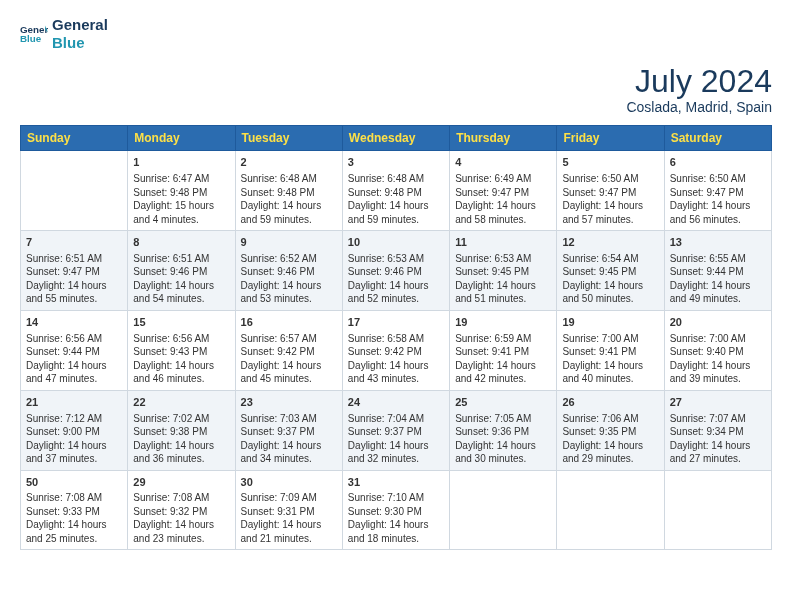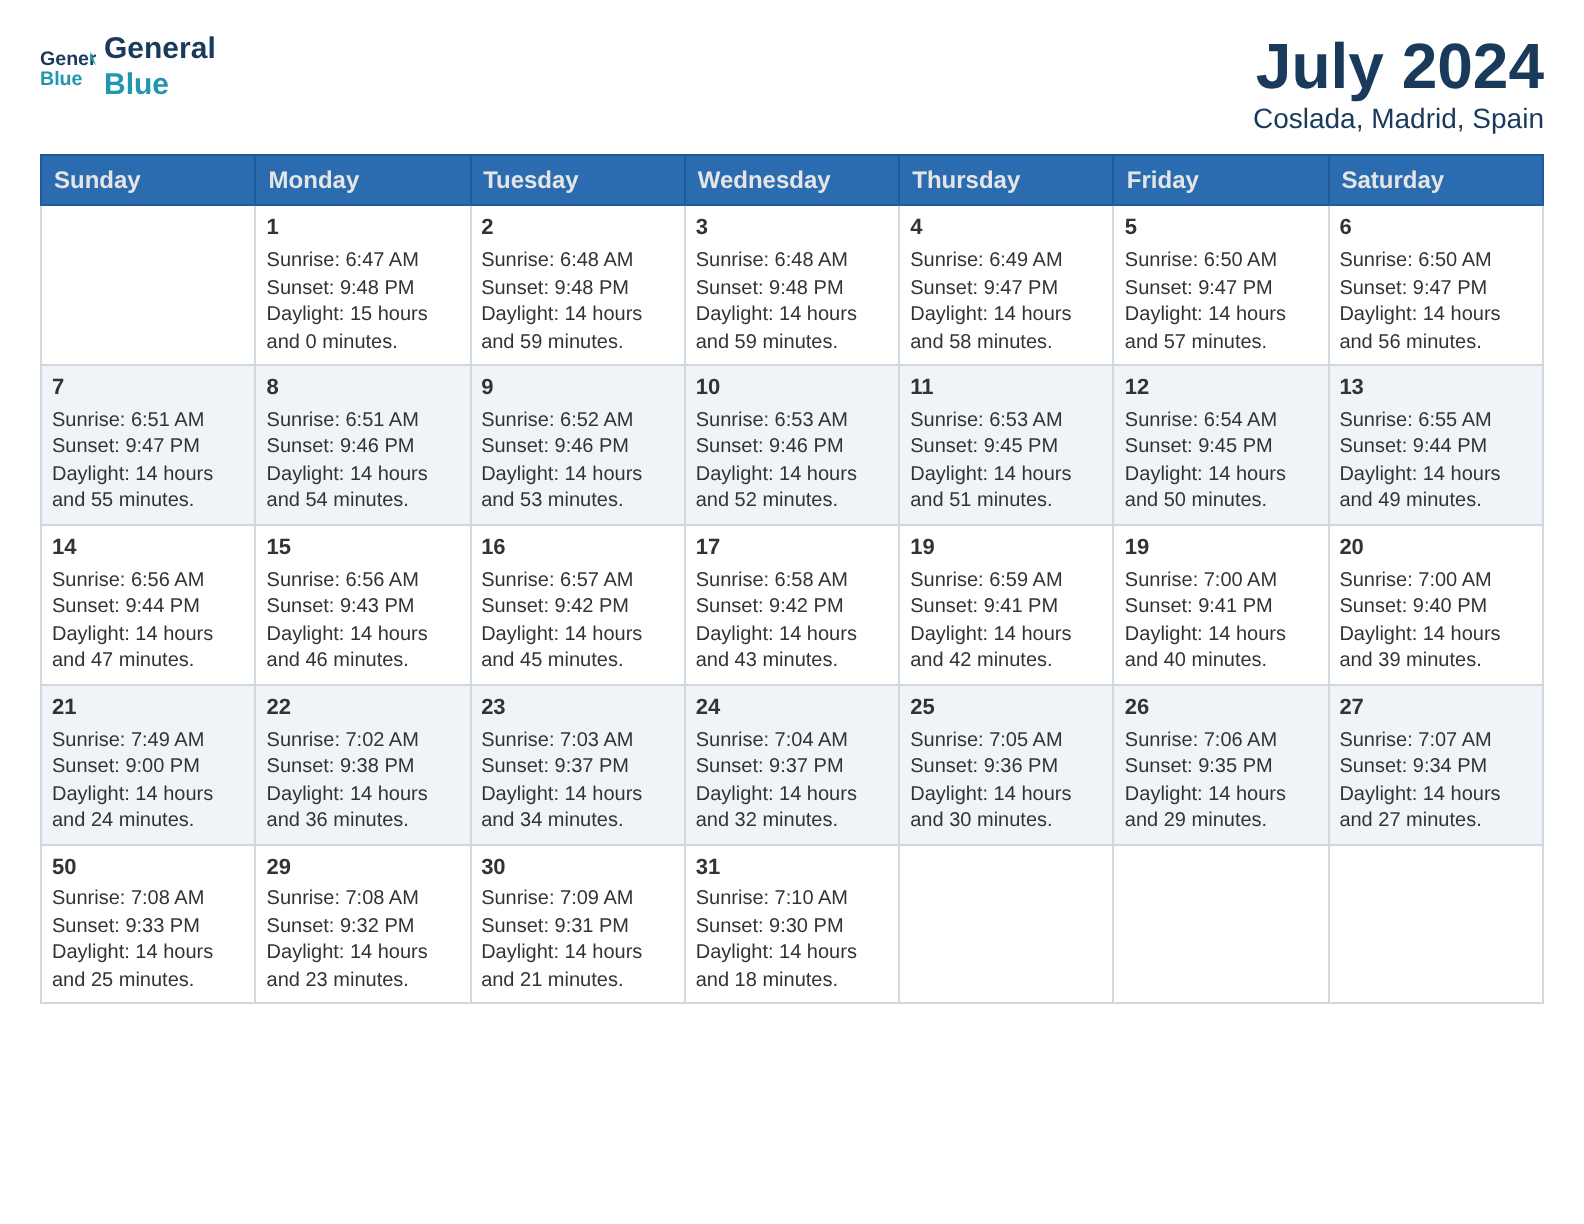--- a/index.html
+++ b/index.html
@@ -29,35 +29,36 @@
     }
     .logo-icon {
       width: 28px;
       height: 28px;
     }
     .title-block {
       text-align: right;
     }
     .main-title {
       font-size: 32px;
-      font-weight: bold;
+      font-weight: normal;
       color: #1a3a5c;
       line-height: 1.1;
+      margin-top: 48px;
     }
     .subtitle {
       font-size: 14px;
       color: #1a3a5c;
     }
     table {
       width: 100%;
       border-collapse: collapse;
     }
     thead tr th {
       background-color: #2b6cb0;
-      color: #e5e5e5;
+      color: #fde047;
       font-size: 12px;
       font-weight: bold;
       padding: 5px 6px;
       text-align: left;
       border: 1px solid #1e5a9c;
     }
     tbody tr {
       background-color: #fff;
     }
     tbody tr:nth-child(even) {
@@ -120,21 +121,21 @@
         </tr>
     </thead>
     <tbody id="calendar-body">
     <tr>
           <td class="empty-cell"></td>
           <td>
             <span class="day-number">1</span>
             <div class="cell-text">Sunrise: 6:47 AM</div>
             <div class="cell-text">Sunset: 9:48 PM</div>
             <div class="cell-text">Daylight: 15 hours</div>
-            <div class="cell-text">and 0 minutes.</div>
+            <div class="cell-text">and 4 minutes.</div>
           </td>
           <td>
             <span class="day-number">2</span>
             <div class="cell-text">Sunrise: 6:48 AM</div>
             <div class="cell-text">Sunset: 9:48 PM</div>
             <div class="cell-text">Daylight: 14 hours</div>
             <div class="cell-text">and 59 minutes.</div>
           </td>
           <td>
             <span class="day-number">3</span>
@@ -263,24 +264,24 @@
             <span class="day-number">20</span>
             <div class="cell-text">Sunrise: 7:00 AM</div>
             <div class="cell-text">Sunset: 9:40 PM</div>
             <div class="cell-text">Daylight: 14 hours</div>
             <div class="cell-text">and 39 minutes.</div>
           </td>
         </tr>
         <tr>
           <td>
             <span class="day-number">21</span>
-            <div class="cell-text">Sunrise: 7:49 AM</div>
+            <div class="cell-text">Sunrise: 7:12 AM</div>
             <div class="cell-text">Sunset: 9:00 PM</div>
             <div class="cell-text">Daylight: 14 hours</div>
-            <div class="cell-text">and 24 minutes.</div>
+            <div class="cell-text">and 37 minutes.</div>
           </td>
           <td>
             <span class="day-number">22</span>
             <div class="cell-text">Sunrise: 7:02 AM</div>
             <div class="cell-text">Sunset: 9:38 PM</div>
             <div class="cell-text">Daylight: 14 hours</div>
             <div class="cell-text">and 36 minutes.</div>
           </td>
           <td>
             <span class="day-number">23</span>

